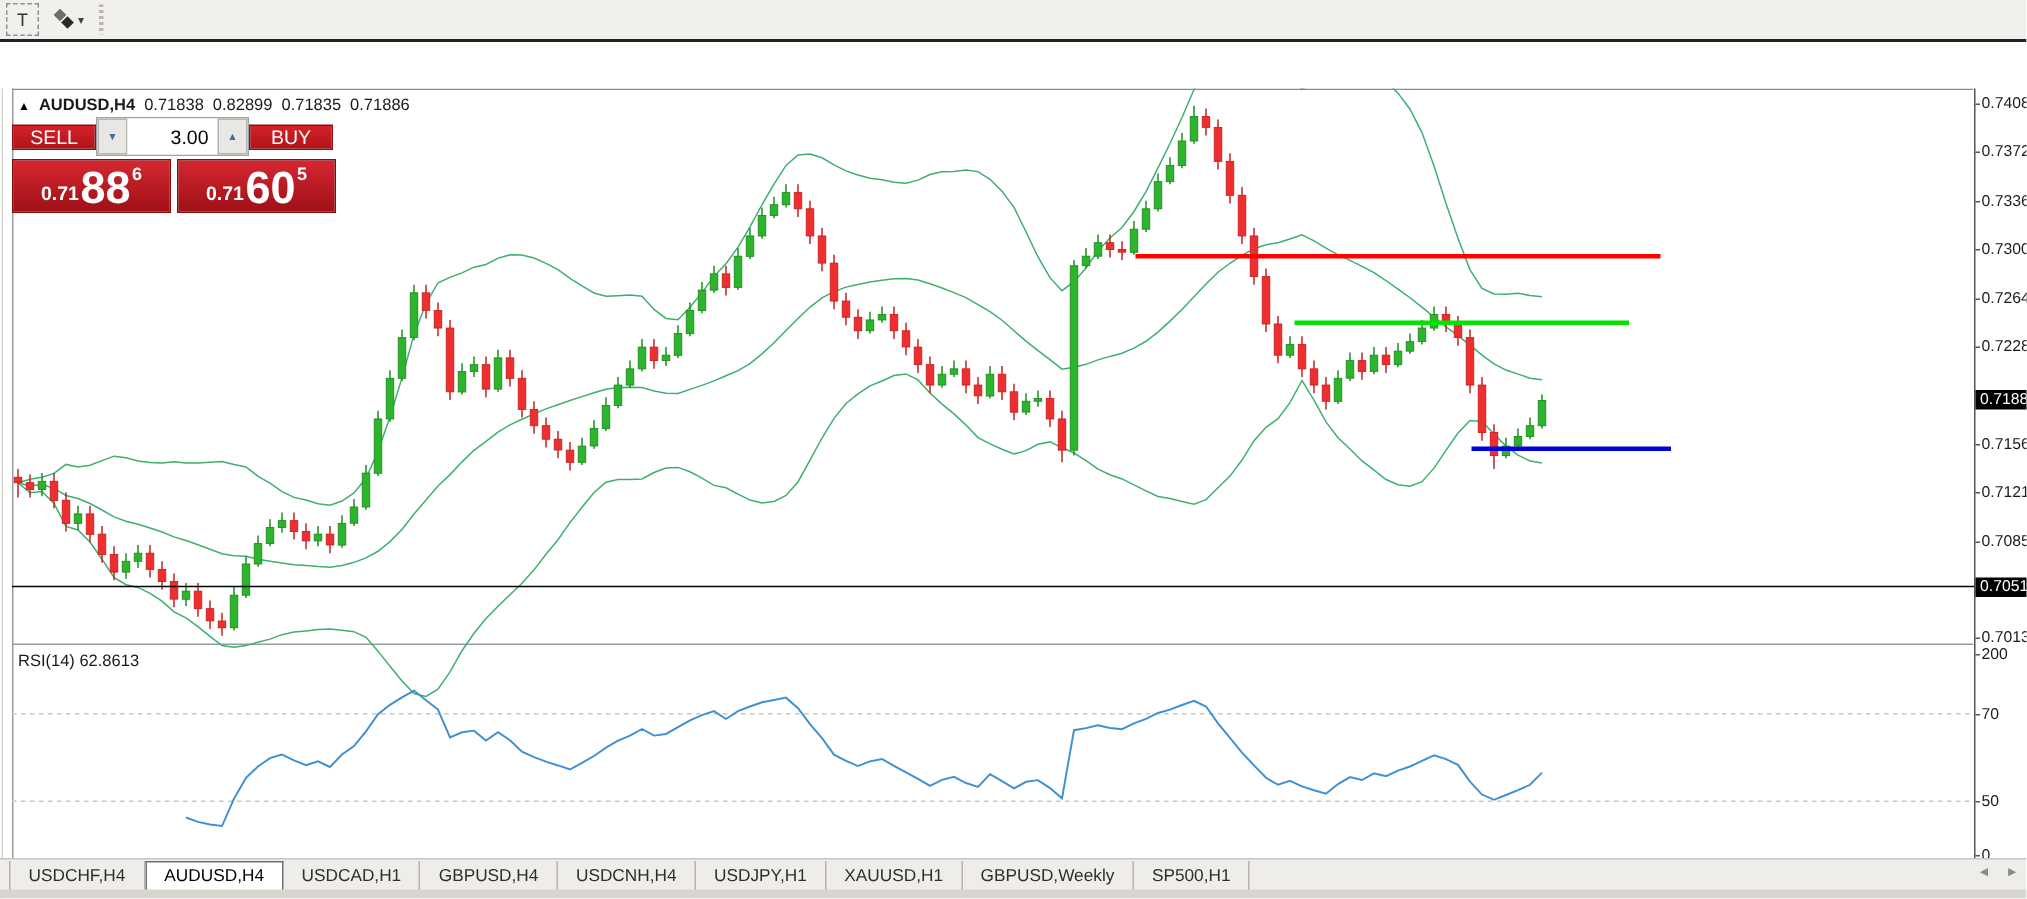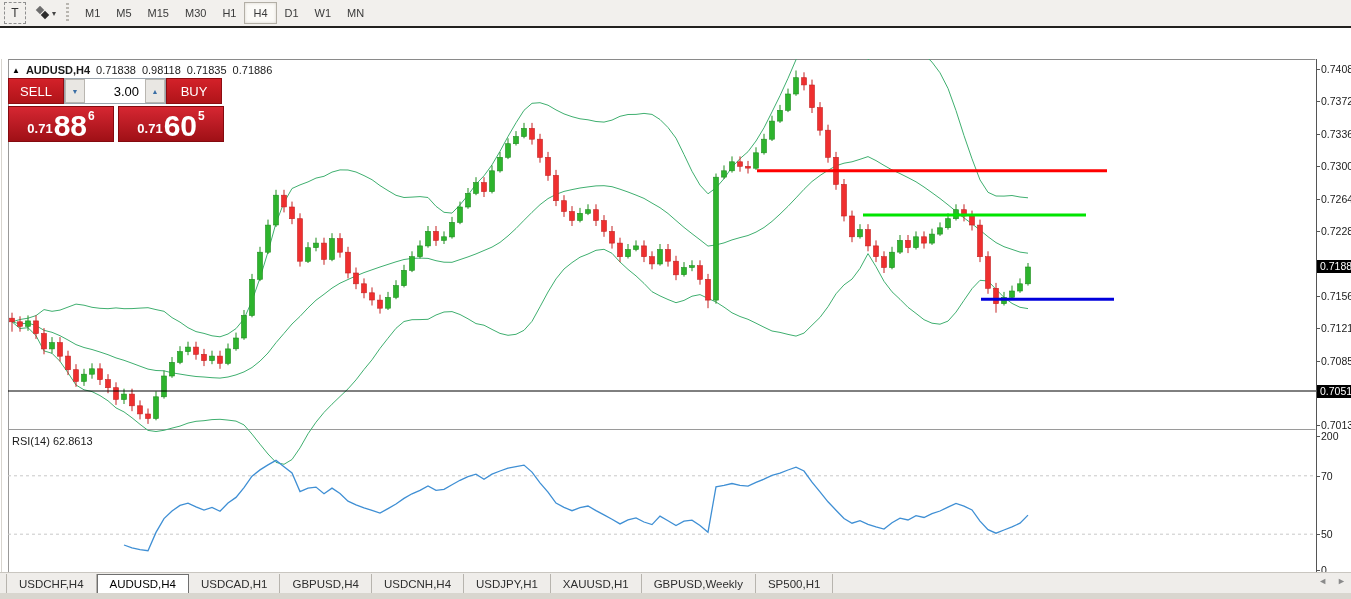--- a/index.html
+++ b/index.html
@@ -28,21 +28,21 @@
   .outer-edge { position:absolute; left:1px; top:29px; width:1px; height:542px; background:#d8d5cf; }
 
   .chart-header { position:absolute; left:12px; top:33px; height:14px; display:flex;
                   align-items:center; gap:6px; z-index:5; background:#fff; padding-right:4px; }
   .sym-marker { font-size:8px; color:#000; }
   .chart-header b { font-weight:bold; }
   .ohlc { display:flex; gap:6px; }
 
   
   .trade-panel { position:absolute; left:8px; top:48px; z-index:6; width:220px; }
-  .tp-row1 { display:flex; height:26px; }
+  .tp-row1 { display:flex; height:26px;align-items:center; }
   .btn-sell, .btn-buy { width:56px; background:linear-gradient(#d32129,#b01419);
                         border:1px solid #8d0d12; color:#fff; font-size:13px;
                         display:flex; align-items:center; justify-content:center; }
   .vol-group { display:flex; height:26px; border:1px solid #9aa4ad; background:#fff; }
   .spin { width:20px; background:#e9e7e3; border:1px solid #b9b6b0; color:#3a6ea5;
           font-size:7px; display:flex; align-items:center; justify-content:center; }
   .vol-box { width:60px; display:flex; align-items:center; justify-content:flex-end;
              padding-right:6px; font-size:13px; color:#000; background:#fff; }
   .tp-row2 { display:flex; gap:4px; margin-top:2px; }
   .price-box { width:106px; height:36px; background:linear-gradient(#d62732,#9f1016);
@@ -91,43 +91,32 @@
   <div class="toolbar">
     <div class="tool-btn text-tool">T</div>
     <div class="tool-btn arrows-tool">
       <svg width="16" height="14" viewBox="0 0 16 14">
         <rect x="3" y="1" width="6" height="6" transform="rotate(45 6 4)" fill="#6d6d6d"></rect>
         <rect x="8" y="6" width="6" height="6" transform="rotate(45 11 9)" fill="#2b2b2b"></rect>
       </svg>
       <span class="caret">▾</span>
     </div>
     <div class="grip"></div>
-    <div id="tf-buttons" style="display:flex;">
-        <div class="tf-btn">M1</div>
-        <div class="tf-btn">M5</div>
-        <div class="tf-btn">M15</div>
-        <div class="tf-btn">M30</div>
-        <div class="tf-btn">H1</div>
-        <div class="tf-btn active">H4</div>
-        <div class="tf-btn">D1</div>
-        <div class="tf-btn">W1</div>
-        <div class="tf-btn">MN</div>
-      </div>
   </div>
 
   <div class="chart-window">
     <div class="outer-edge"></div>
     <div class="left-edge"></div>
 
     <div class="chart-header">
       <span class="sym-marker">▲</span>
       <b>AUDUSD,H4</b>
       <span class="ohlc">
         <span>0.71838</span>
-        <span>0.98118</span>
+        <span>0.82899</span>
         <span>0.71835</span>
         <span>0.71886</span>
       </span>
     </div>
 
     <div class="trade-panel">
       <div class="tp-row1">
         <div class="btn-sell">SELL</div>
         <div class="vol-group">
           <div class="spin">▼</div>

